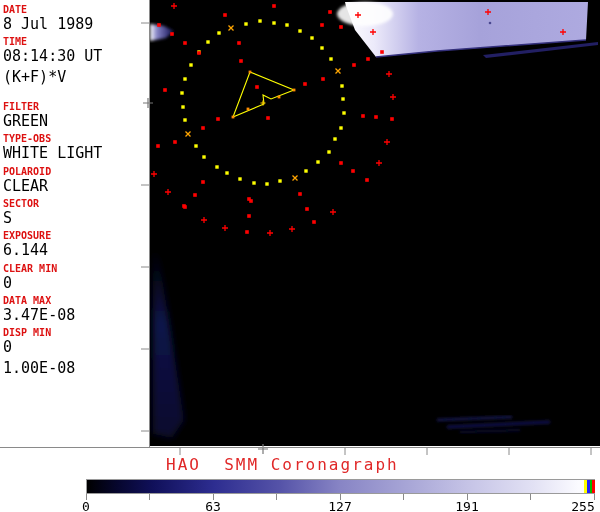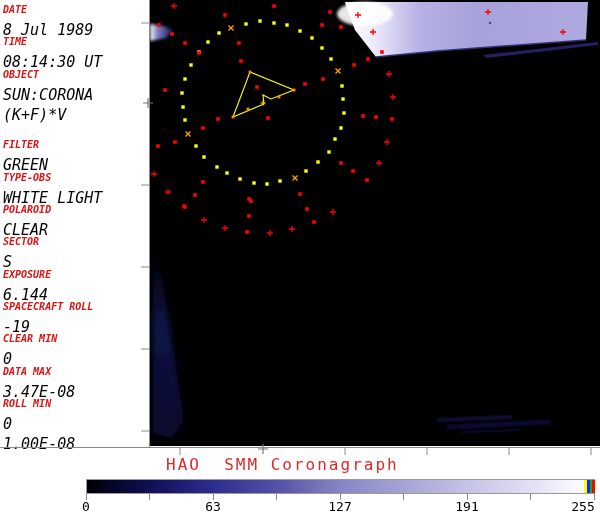--- a/index.html
+++ b/index.html
@@ -1,21 +1,21 @@
 <!DOCTYPE html>
 <html><head>
 <meta charset="utf-8">
 <style>
   html,body{margin:0;padding:0;background:#ffffff;}
   .screen{position:relative;width:600px;height:512px;background:#ffffff;overflow:hidden;
           font-family:"DejaVu Sans Mono", monospace;}
-  .sidebar{position:absolute;left:0;top:0;width:128px;height:447px;padding:4px 0 0 3px;box-sizing:border-box;font-style:italic;}
+  .sidebar{position:absolute;left:0;top:0;width:128px;height:447px;padding:4px 0 0 3px;box-sizing:border-box;}
   .field{height:32.35px;overflow:visible;}
   .flabel{font-size:10px;font-weight:bold;color:#dd1111;line-height:12px;white-space:pre;}
-  .fvalue{font-size:15px;color:#000000;line-height:16px;white-space:pre;margin-top:6px;}
+  .fvalue{font-size:15px;color:#000000;line-height:16px;white-space:pre;}
   .vline{position:absolute;left:149px;top:0;width:1px;height:447px;background:#8a8a8a;}
   .hline{position:absolute;left:0;top:447px;width:600px;height:1px;background:#8a8a8a;}
   svg.plot{position:absolute;left:0;top:0;}
   .title{position:absolute;left:166px;top:455px;width:450px;text-align:left;
          font-size:16px;letter-spacing:2px;color:#e02828;white-space:pre;}
   .colorbar{position:absolute;left:86px;top:479px;width:509px;height:15px;box-sizing:border-box;
             border:1px solid #9a9a9a;
             background:linear-gradient(to right,#000000 0%,#06062e 6%,#10105a 13%,#2d2d90 25%,
                        #5553a8 38%,#8885c5 50%,#a7a5d6 63%,#c5c3e6 75%,#e2e1f4 88%,#fbfbff 97%);}
   .stripe{position:absolute;top:0;height:13px;}
@@ -31,24 +31,20 @@
   <div class="sidebar">
       <div class="field">
         <div class="flabel">DATE</div>
         <div class="fvalue">8 Jul 1989</div>
       </div>
       <div class="field">
         <div class="flabel">TIME</div>
         <div class="fvalue">08:14:30 UT</div>
       </div>
       <div class="field">
-        <div class="flabel">OBJECT</div>
-        <div class="fvalue">SUN:CORONA</div>
-      </div>
-      <div class="field">
         <div class="fvalue">(K+F)*V</div>
       </div>
       <div class="field">
         <div class="flabel">FILTER</div>
         <div class="fvalue">GREEN</div>
       </div>
       <div class="field">
         <div class="flabel">TYPE-OBS</div>
         <div class="fvalue">WHITE LIGHT</div>
       </div>
@@ -58,33 +54,29 @@
       </div>
       <div class="field">
         <div class="flabel">SECTOR</div>
         <div class="fvalue">S</div>
       </div>
       <div class="field">
         <div class="flabel">EXPOSURE</div>
         <div class="fvalue">6.144</div>
       </div>
       <div class="field">
-        <div class="flabel">SPACECRAFT ROLL</div>
-        <div class="fvalue">-19</div>
-      </div>
-      <div class="field">
         <div class="flabel">CLEAR MIN</div>
         <div class="fvalue">0</div>
       </div>
       <div class="field">
         <div class="flabel">DATA MAX</div>
         <div class="fvalue">3.47E-08</div>
       </div>
       <div class="field">
-        <div class="flabel">ROLL MIN</div>
+        <div class="flabel">DISP MIN</div>
         <div class="fvalue">0</div>
       </div>
       <div class="field">
         <div class="fvalue">1.00E-08</div>
       </div>
     </div>
 
   <svg class="plot" width="600" height="462">
     <defs>
       <clipPath id="imgclip">

